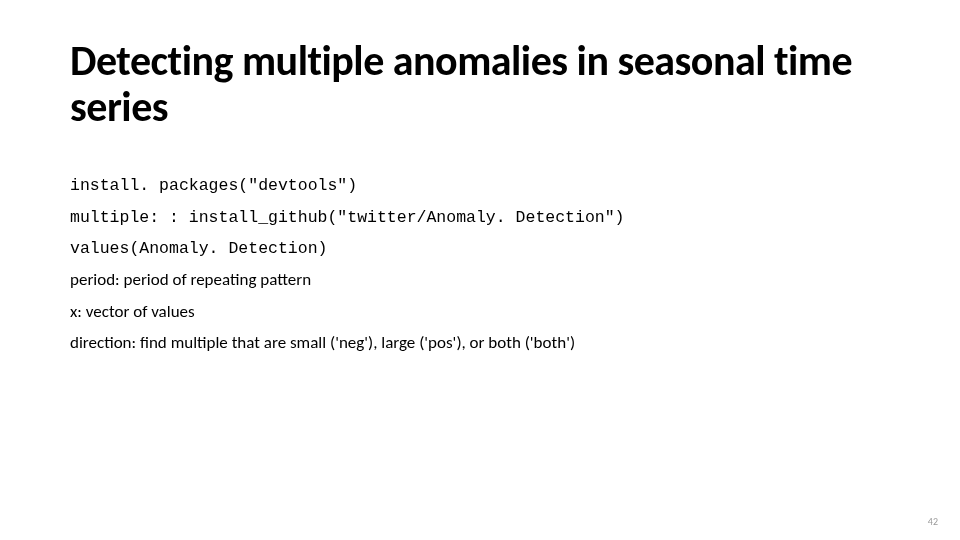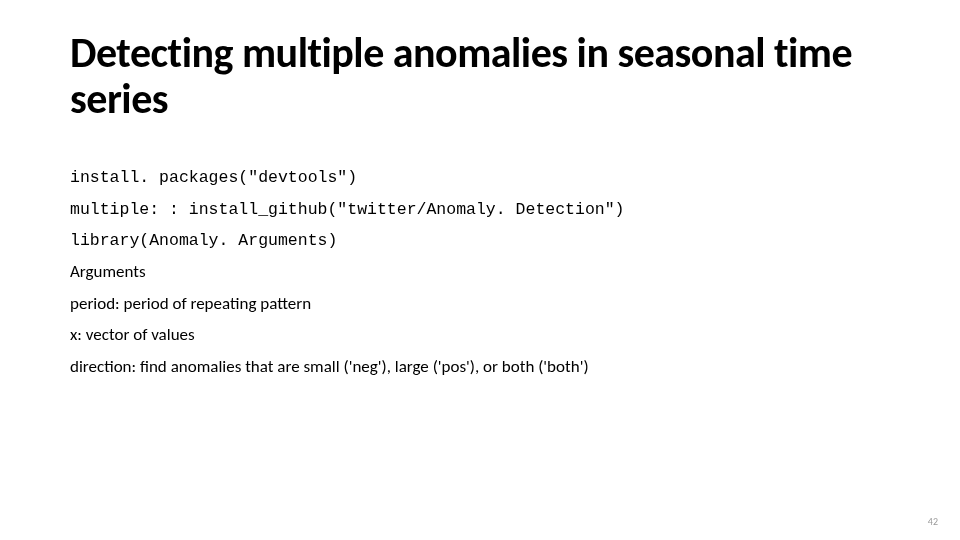--- a/index.html
+++ b/index.html
@@ -12,21 +12,21 @@
       height: 540px;
       background: #ffffff;
       font-family: Calibri, "Segoe UI", Arial, sans-serif;
       color: #000;
       overflow: hidden;
     }
     .slide {
       position: relative;
       width: 100%;
       height: 100%;
-      padding: 30px 70px 0 70px;
+      padding: 38px 70px 0 70px;
     }
     .title {
       font-size: 42px;
       font-weight: 700;
       line-height: 1.1;
       letter-spacing: -0.5px;
       margin-bottom: 40px;
     }
     .code-line {
       font-family: "Courier New", Courier, monospace;
@@ -51,24 +51,23 @@
 </head>
 <body>
 
 <div class="slide">
 
   <div class="title">Detecting multiple anomalies in seasonal time series</div>
 
   <div>
     <div class="code-line">install. packages("devtools")</div>
     <div class="code-line">multiple: : install_github("twitter/Anomaly. Detection")</div>
-    <div class="code-line">library(Anomaly. Arguments)</div>
+    <div class="code-line">values(Anomaly. Detection)</div>
   </div>
 
   <div>
-    <div class="body-line">Arguments</div>
     <div class="body-line">period: period of repeating pattern</div>
     <div class="body-line">x: vector of values</div>
-    <div class="body-line">direction: find anomalies that are small ('neg'), large ('pos'), or both ('both')</div>
+    <div class="body-line">direction: find multiple that are small ('neg'), large ('pos'), or both ('both')</div>
   </div>
 
   <div class="page-number">42</div>
 </div>
 
 </body></html>

